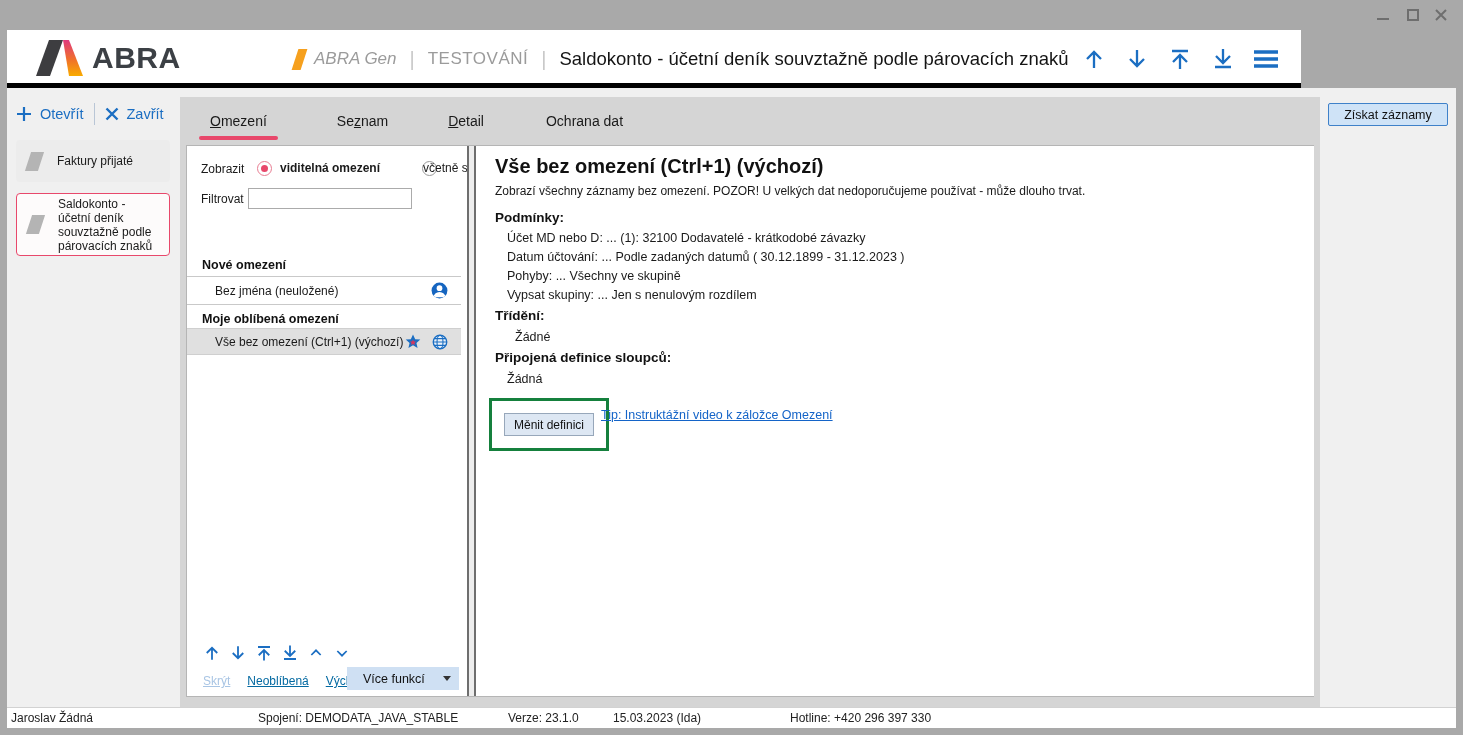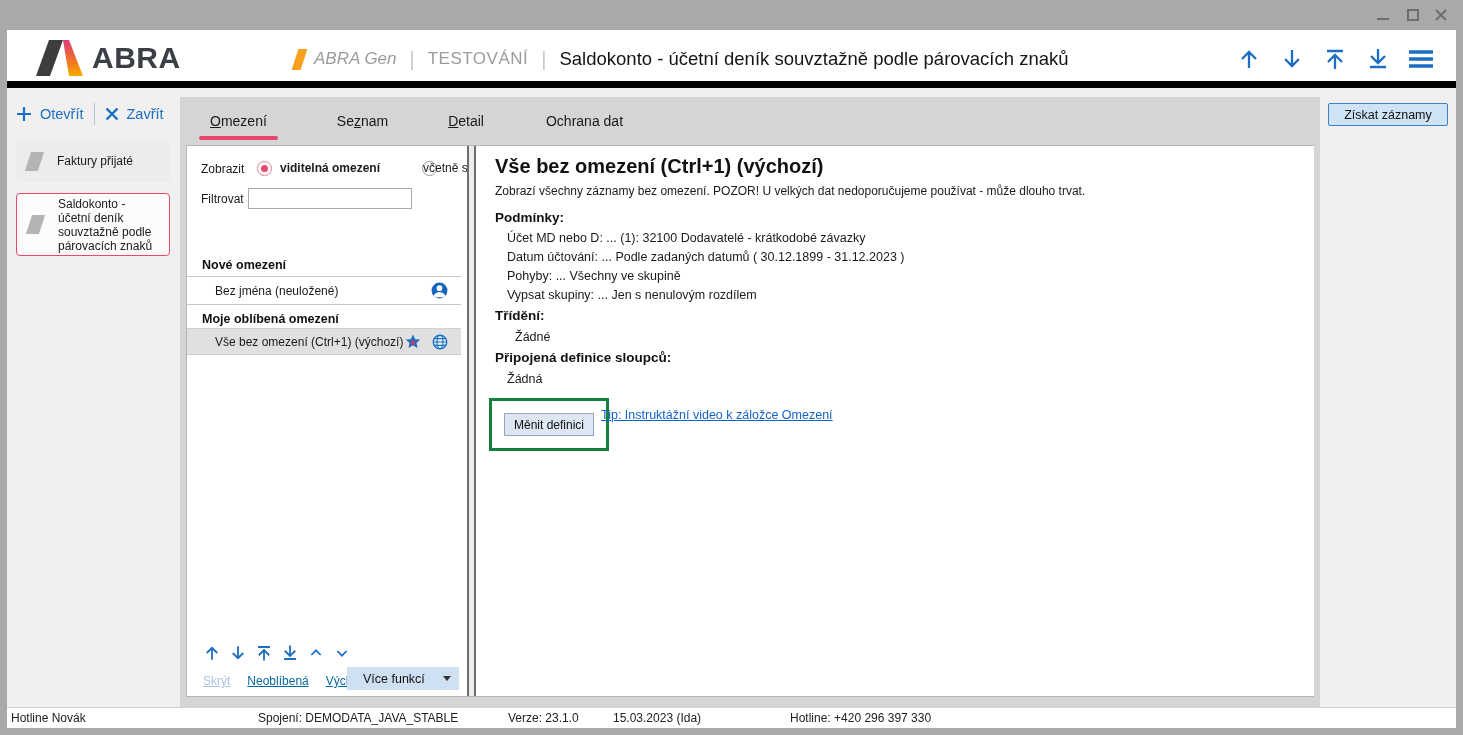--- a/index.html
+++ b/index.html
@@ -8,21 +8,21 @@
   .abs { position:absolute; }
 
   
   .titlebar { left:0; top:0; width:1463px; height:30px; background:#a9a9a9; }
   .winctl { top:7px; width:16px; height:16px; display:flex; align-items:center; justify-content:center; cursor:pointer; }
   .ctl-min { right:72px; } .ctl-max { right:42px; } .ctl-close { right:14px; }
   .ctl-min i { display:block; width:12px; height:9px; border-bottom:2px solid #6e6e6e; }
   .ctl-max i { display:block; width:12px; height:12px; border:2px solid #6e6e6e; }
 
   
-  .header { left:7px; top:30px; width:1449px; height:58px; background:#ffffff; border-bottom:7px solid #000000; }
+  .header { left:7px; top:30px; width:1294px; height:58px; background:#ffffff; border-bottom:5px solid #000000; }
   .logo-wrap { left:29px; top:10px; display:flex; align-items:center; gap:9px; }
   .logo-text { font-size:30px; font-weight:bold; color:#3c4045; letter-spacing:0.5px; }
   .hdr-line { top:0; height:58px; display:flex; align-items:center; }
   .slash-orange { display:inline-block; width:9px; height:21px; background:#f6a01d; transform:skewX(-18deg); }
   .hdr-gray { color:#9b9b9b; font-size:17px; }
   .hdr-sep { color:#c8c8c8; font-size:20px; font-weight:300; padding:0 13px; }
   .hdr-title { color:#141414; font-size:18.5px; }
   .hdr-icons { right:22px; top:0; height:58px; display:flex; align-items:center; gap:17px; }
   .icon-btn { width:26px; height:26px; display:flex; align-items:center; justify-content:center; cursor:pointer; }
 
@@ -318,20 +318,20 @@
     <div class="rc cond-line" style="top:226px;">Žádná</div>
     <div class="rc menit-ring">
       <button class="menit-btn">Měnit definici</button>
     </div>
     <div class="rc tip-link">Tip: Instruktážní video k záložce Omezení</div>
   </div>
 
   <button class="abs get-records">Získat záznamy</button>
 
   <div class="abs statusbar">
-    <span class="sb" style="left:4px;">Hotline Novák</span>
+    <span class="sb" style="left:4px;">Jaroslav Žádná</span>
     <span class="sb" style="left:251px;">Spojení: DEMODATA_JAVA_STABLE</span>
     <span class="sb" style="left:501px;">Verze: 23.1.0</span>
     <span class="sb" style="left:606px;">15.03.2023 (Ida)</span>
     <span class="sb" style="left:783px;">Hotline: +420 296 397 330</span>
   </div>
 
 </div>
 
 </body></html>

